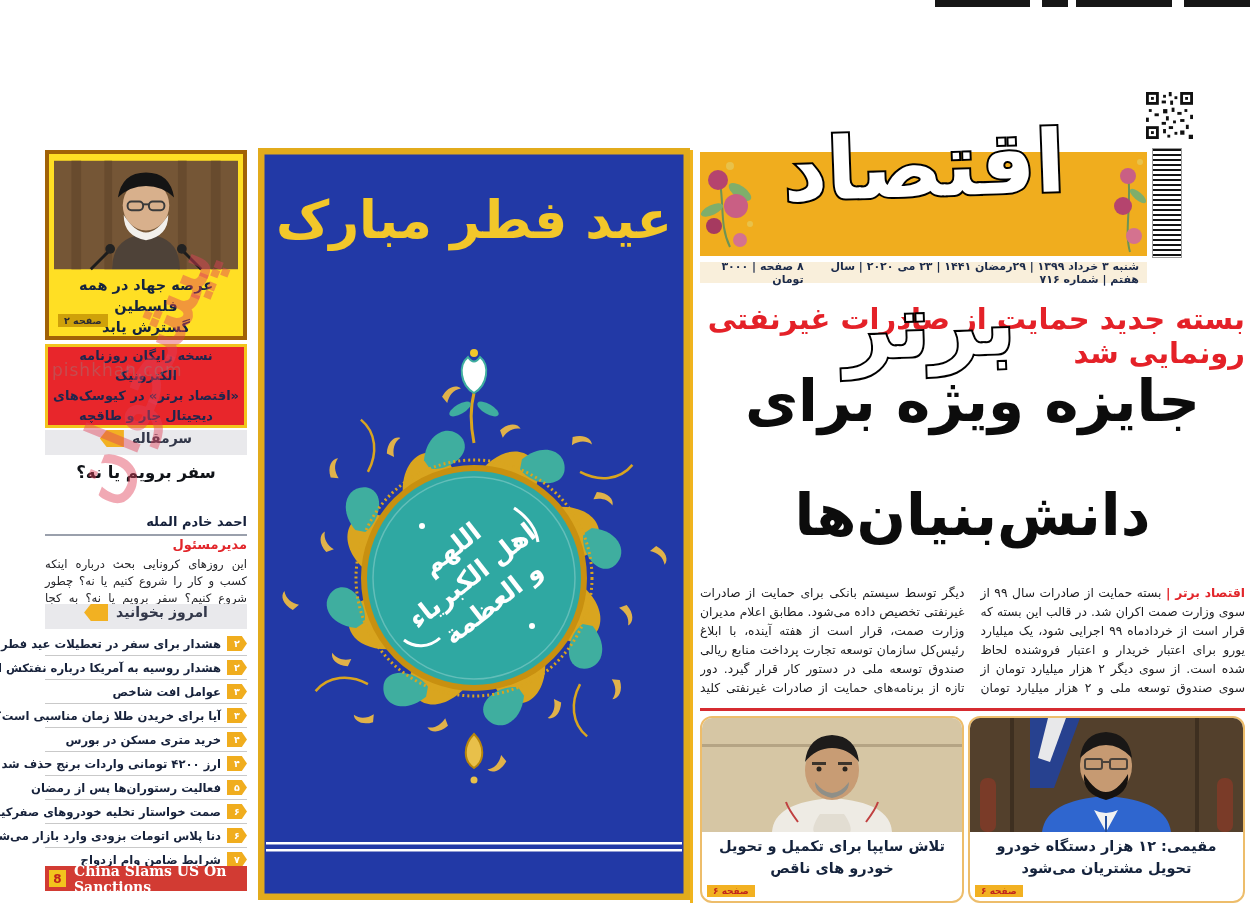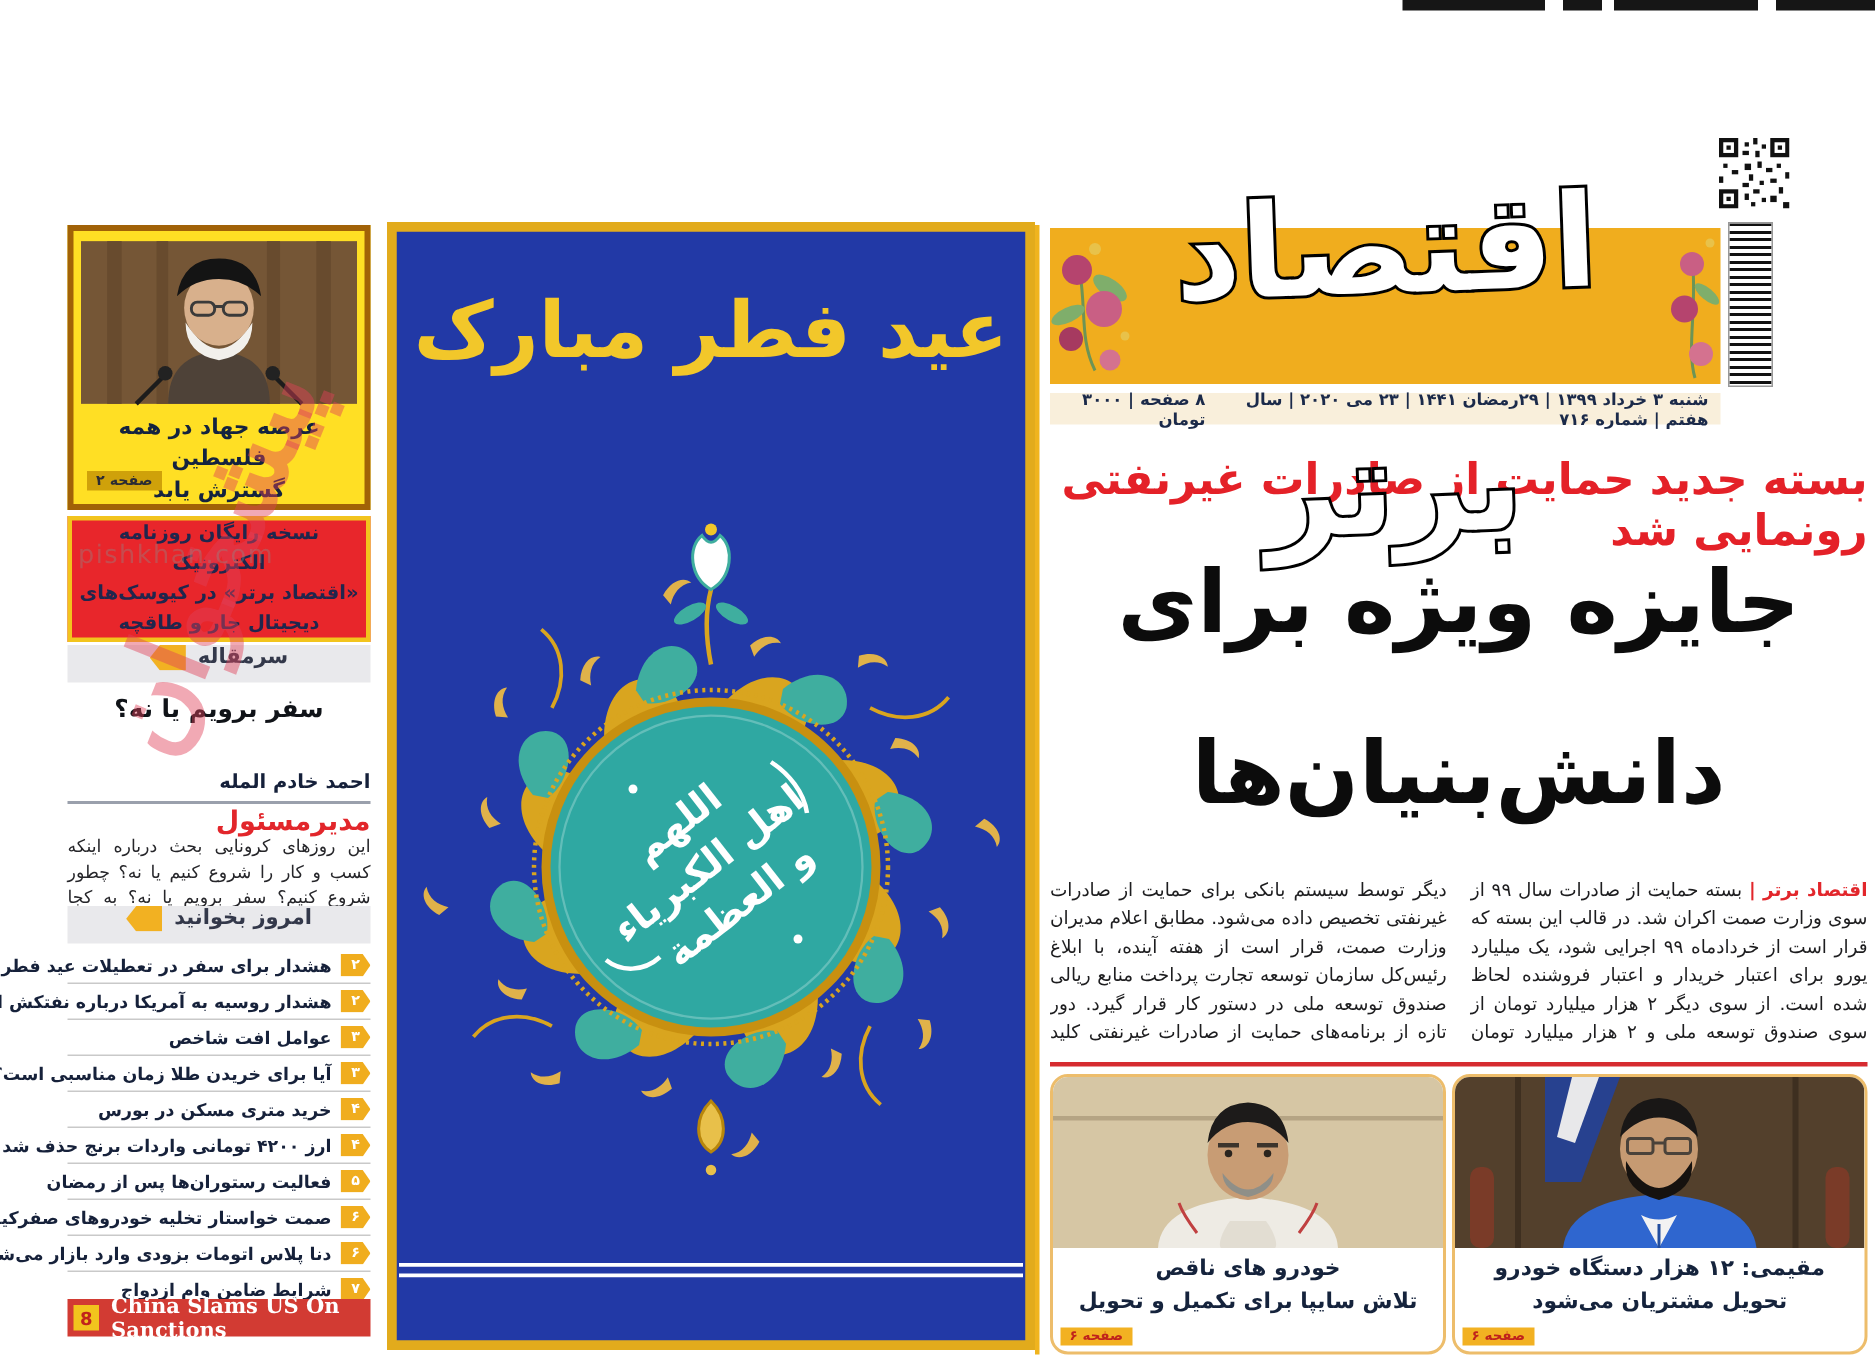--- a/index.html
+++ b/index.html
@@ -22,21 +22,21 @@
          color:#20264d;line-height:1.55;}
   .band{left:45px;width:202px;height:25px;background:#e9e9ec;display:flex;
         align-items:flex-start;justify-content:center;gap:8px;font-size:14px;
         font-weight:bold;color:#33384a;}
   .band .arrow{width:24px;height:17px;background:#f2b122;
         clip-path:polygon(100% 0,100% 100%,28% 100%,0 50%,28% 0);}
   .ed-title{left:45px;top:459px;width:202px;text-align:center;font-weight:bold;
             font-size:16.5px;color:#101318;line-height:1.65;}
   .ed-author{left:45px;top:514px;width:202px;font-size:13px;font-weight:bold;
              color:#15203a;border-bottom:2px solid #9aa0ac;padding-bottom:5px;}
-  .ed-role{left:45px;top:537px;width:202px;color:#e2262b;font-size:18px;font-weight:bold;}
+  .ed-role{left:45px;top:537px;width:202px;color:#e2262b;font-size:13px;font-weight:bold;}
   .ed-excerpt{left:45px;top:556px;width:202px;font-size:11.6px;color:#26262a;
               text-align:justify;line-height:1.45;}
   .mini-tag{display:inline-block;background:#f2b122;color:#1b2a4a;font-size:9.5px;
             font-weight:bold;padding:1px 6px;margin-right:4px;}
   .today-list{left:45px;top:632px;width:202px;}
   .today-list .row{height:23px;display:flex;align-items:center;gap:6px;
                    border-bottom:1px solid #c9c9c9;}
   .today-list .row:last-child{border-bottom:none;}
   .bullet{min-width:20px;height:15px;background:#f0ad1e;color:#fff;font-size:9.5px;
           font-weight:bold;display:flex;align-items:center;justify-content:center;
@@ -380,22 +380,22 @@
       <path d="M164 104 C170 96 174 90 176 84" stroke="#c04040" stroke-width="2" fill="none"></path>
       <ellipse cx="130" cy="52" rx="27" ry="30" fill="#c89c74"></ellipse>
       <path d="M103 44 Q106 18 130 17 Q154 18 157 44 Q146 30 130 30 Q114 30 103 44 Z" fill="#1d1b1a"></path>
       <path d="M113 64 Q130 86 147 64 Q147 76 130 80 Q113 76 113 64 Z" fill="#8f8f88"></path>
       <rect x="110" y="44" width="14" height="3" fill="#3c342c"></rect>
         <rect x="136" y="44" width="14" height="3" fill="#3c342c"></rect>
       <circle cx="117" cy="51" r="2.5" fill="#2a241e"></circle>
         <circle cx="143" cy="51" r="2.5" fill="#2a241e"></circle>
     </svg>
     <div class="cap">
+      <div>تلاش سایپا برای تکمیل و تحویل</div>
       <div>خودرو های ناقص</div>
-      <div>تلاش سایپا برای تکمیل و تحویل</div>
     </div>
     <span class="pg6">صفحه ۶</span>
   </div>
 
   <div class="abs card card-ikco">
     <svg viewBox="0 0 273 114">
       <rect width="273" height="114" fill="#53402c"></rect>
       <rect x="40" width="4" height="114" fill="#3e2f20"></rect>
         <rect x="225" width="4" height="114" fill="#3e2f20"></rect>
       <path d="M60 0 L110 0 L84 70 L60 70 Z" fill="#27418f"></path>

